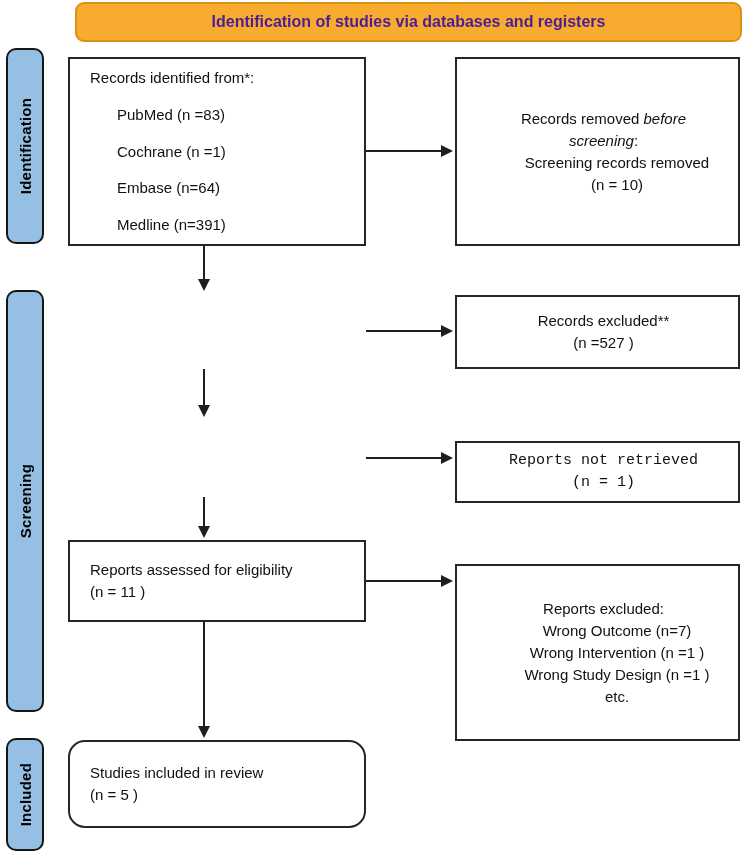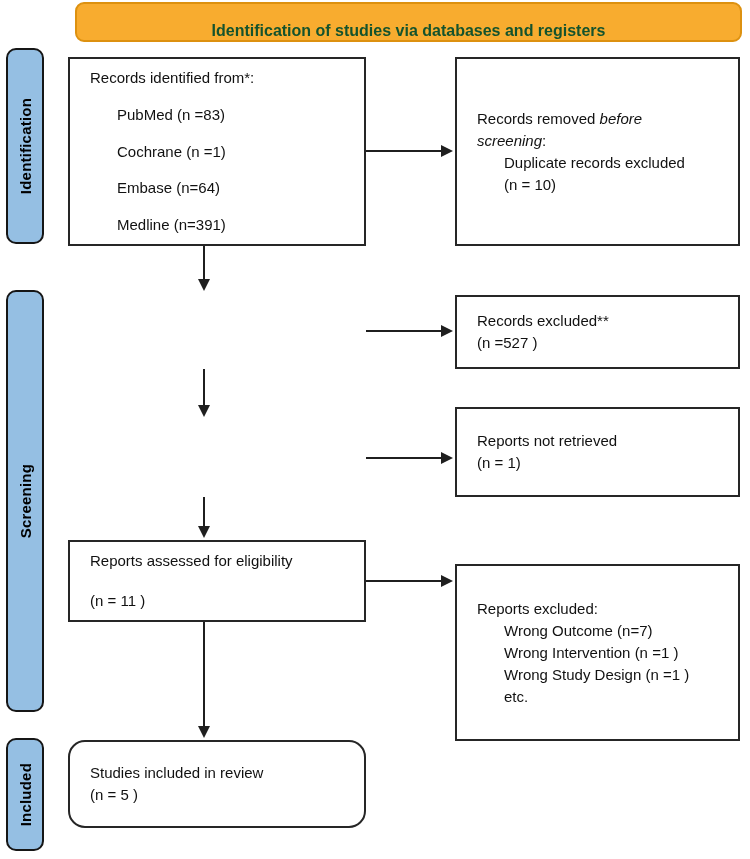--- a/index.html
+++ b/index.html
@@ -10,41 +10,41 @@
     --box-border:#262626;
   }
   html,body{margin:0;padding:0;background:#ffffff;}
   #canvas{
     position:relative;width:750px;height:859px;background:#ffffff;overflow:hidden;
     font-family:"Liberation Sans",sans-serif;color:#111;
   }
   .banner{
     position:absolute;left:75px;top:2px;width:667px;height:40px;box-sizing:border-box;
     background:var(--banner-fill);border:2px solid var(--banner-border);border-radius:9px;
-    display:flex;align-items:flex-end;justify-content:center;
-    font-weight:bold;font-size:16px;color:#14532d;
+    display:flex;align-items:center;justify-content:center;
+    font-weight:bold;font-size:16px;color:#4c1d95;
   }
   .stage-tab{
     position:absolute;left:6px;width:38px;box-sizing:border-box;
     background:var(--stage-fill);border:2px solid #161616;border-radius:10px;
     display:flex;align-items:center;justify-content:center;
   }
   .stage-label{
     writing-mode:vertical-rl;transform:rotate(180deg);
     font-weight:bold;font-size:15px;color:#000;letter-spacing:.2px;white-space:nowrap;
   }
   .box{
     position:absolute;box-sizing:border-box;background:#fff;
     border:2px solid var(--box-border);
     display:flex;flex-direction:column;justify-content:center;
     font-size:15px;line-height:22px;padding:8px 8px 8px 20px;
   }
   .box .indent{padding-left:27px;}
   .left-col{left:68px;width:298px;}
-  .right-col{left:455px;width:285px;}
+  .right-col{left:455px;width:285px;text-align:center;}
   .varrow{position:absolute;width:2px;background:var(--line-color);}
   .varrow::after{
     content:"";position:absolute;bottom:-12px;left:-5px;
     border-left:6px solid transparent;border-right:6px solid transparent;
     border-top:12px solid var(--line-color);
   }
   .harrow{position:absolute;height:2px;background:var(--line-color);}
   .harrow::after{
     content:"";position:absolute;right:-12px;top:-5px;
     border-top:6px solid transparent;border-bottom:6px solid transparent;
@@ -75,35 +75,35 @@
     <div>Records identified from*:</div>
     <div class="indent">PubMed (n =83)</div>
     <div class="indent">Cochrane (n =1)</div>
     <div class="indent">Embase (n=64)</div>
     <div class="indent">Medline (n=391)</div>
   </div>
 
   <div class="box right-col" style="top:57px;height:189px;">
     <div><span>Records removed </span><em>before</em></div>
     <div><em>screening</em><span>:</span></div>
-    <div class="indent">Duplicate records excluded</div>
+    <div class="indent">Screening records removed</div>
     <div class="indent">(n = 10)</div>
   </div>
 
   <div class="box right-col" style="top:295px;height:74px;">
     <div>Records excluded**</div>
     <div>(n =527 )</div>
   </div>
 
-  <div class="box right-col" style="top:407px;height:90px;">
+  <div class="box right-col" style="top:441px;height:62px;font-family:Liberation Mono, monospace;">
     <div>Reports not retrieved</div>
     <div>(n = 1)</div>
   </div>
 
-  <div class="box left-col" style="top:540px;height:82px;justify-content:space-between;">
+  <div class="box left-col" style="top:540px;height:82px;">
     <div>Reports assessed for eligibility</div>
     <div>(n = 11 )</div>
   </div>
   <div class="box right-col" style="top:540px;height:177px;margin-top:24px;">
     <div>Reports excluded:</div>
     <div class="indent">Wrong Outcome (n=7)</div>
     <div class="indent">Wrong Intervention (n =1 )</div>
     <div class="indent">Wrong Study Design (n =1 )</div>
     <div class="indent">etc.</div>
   </div>

